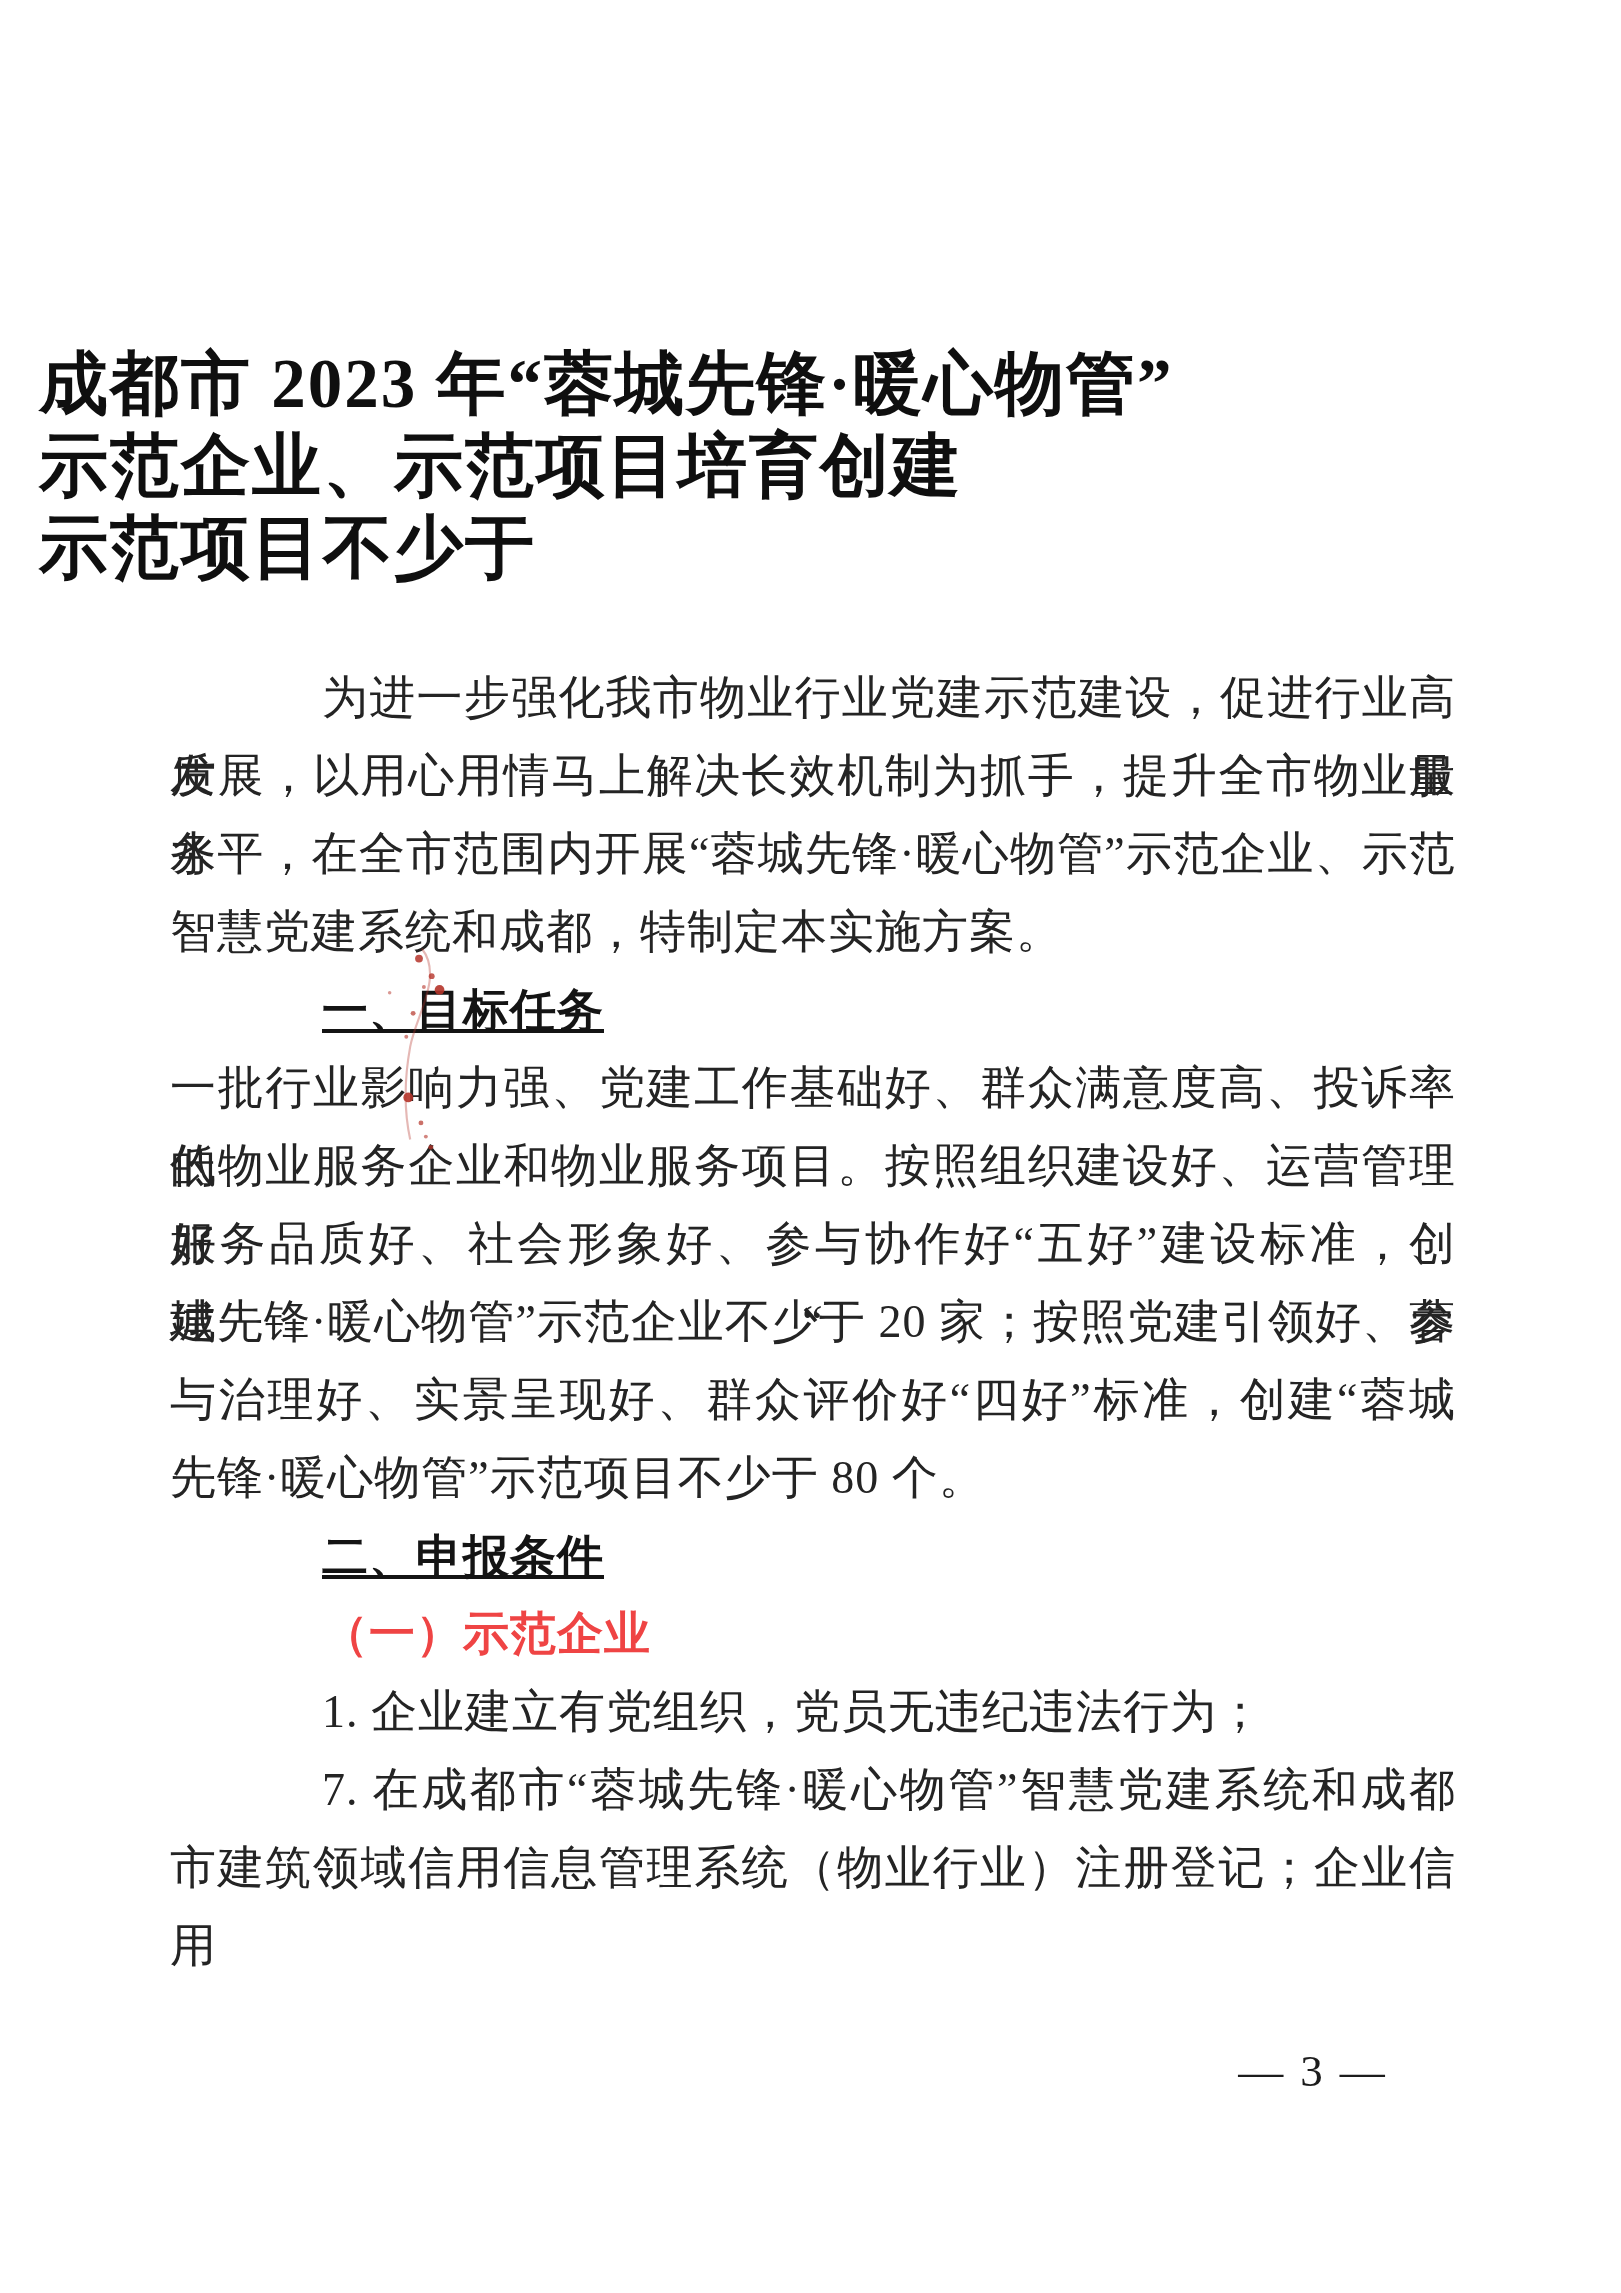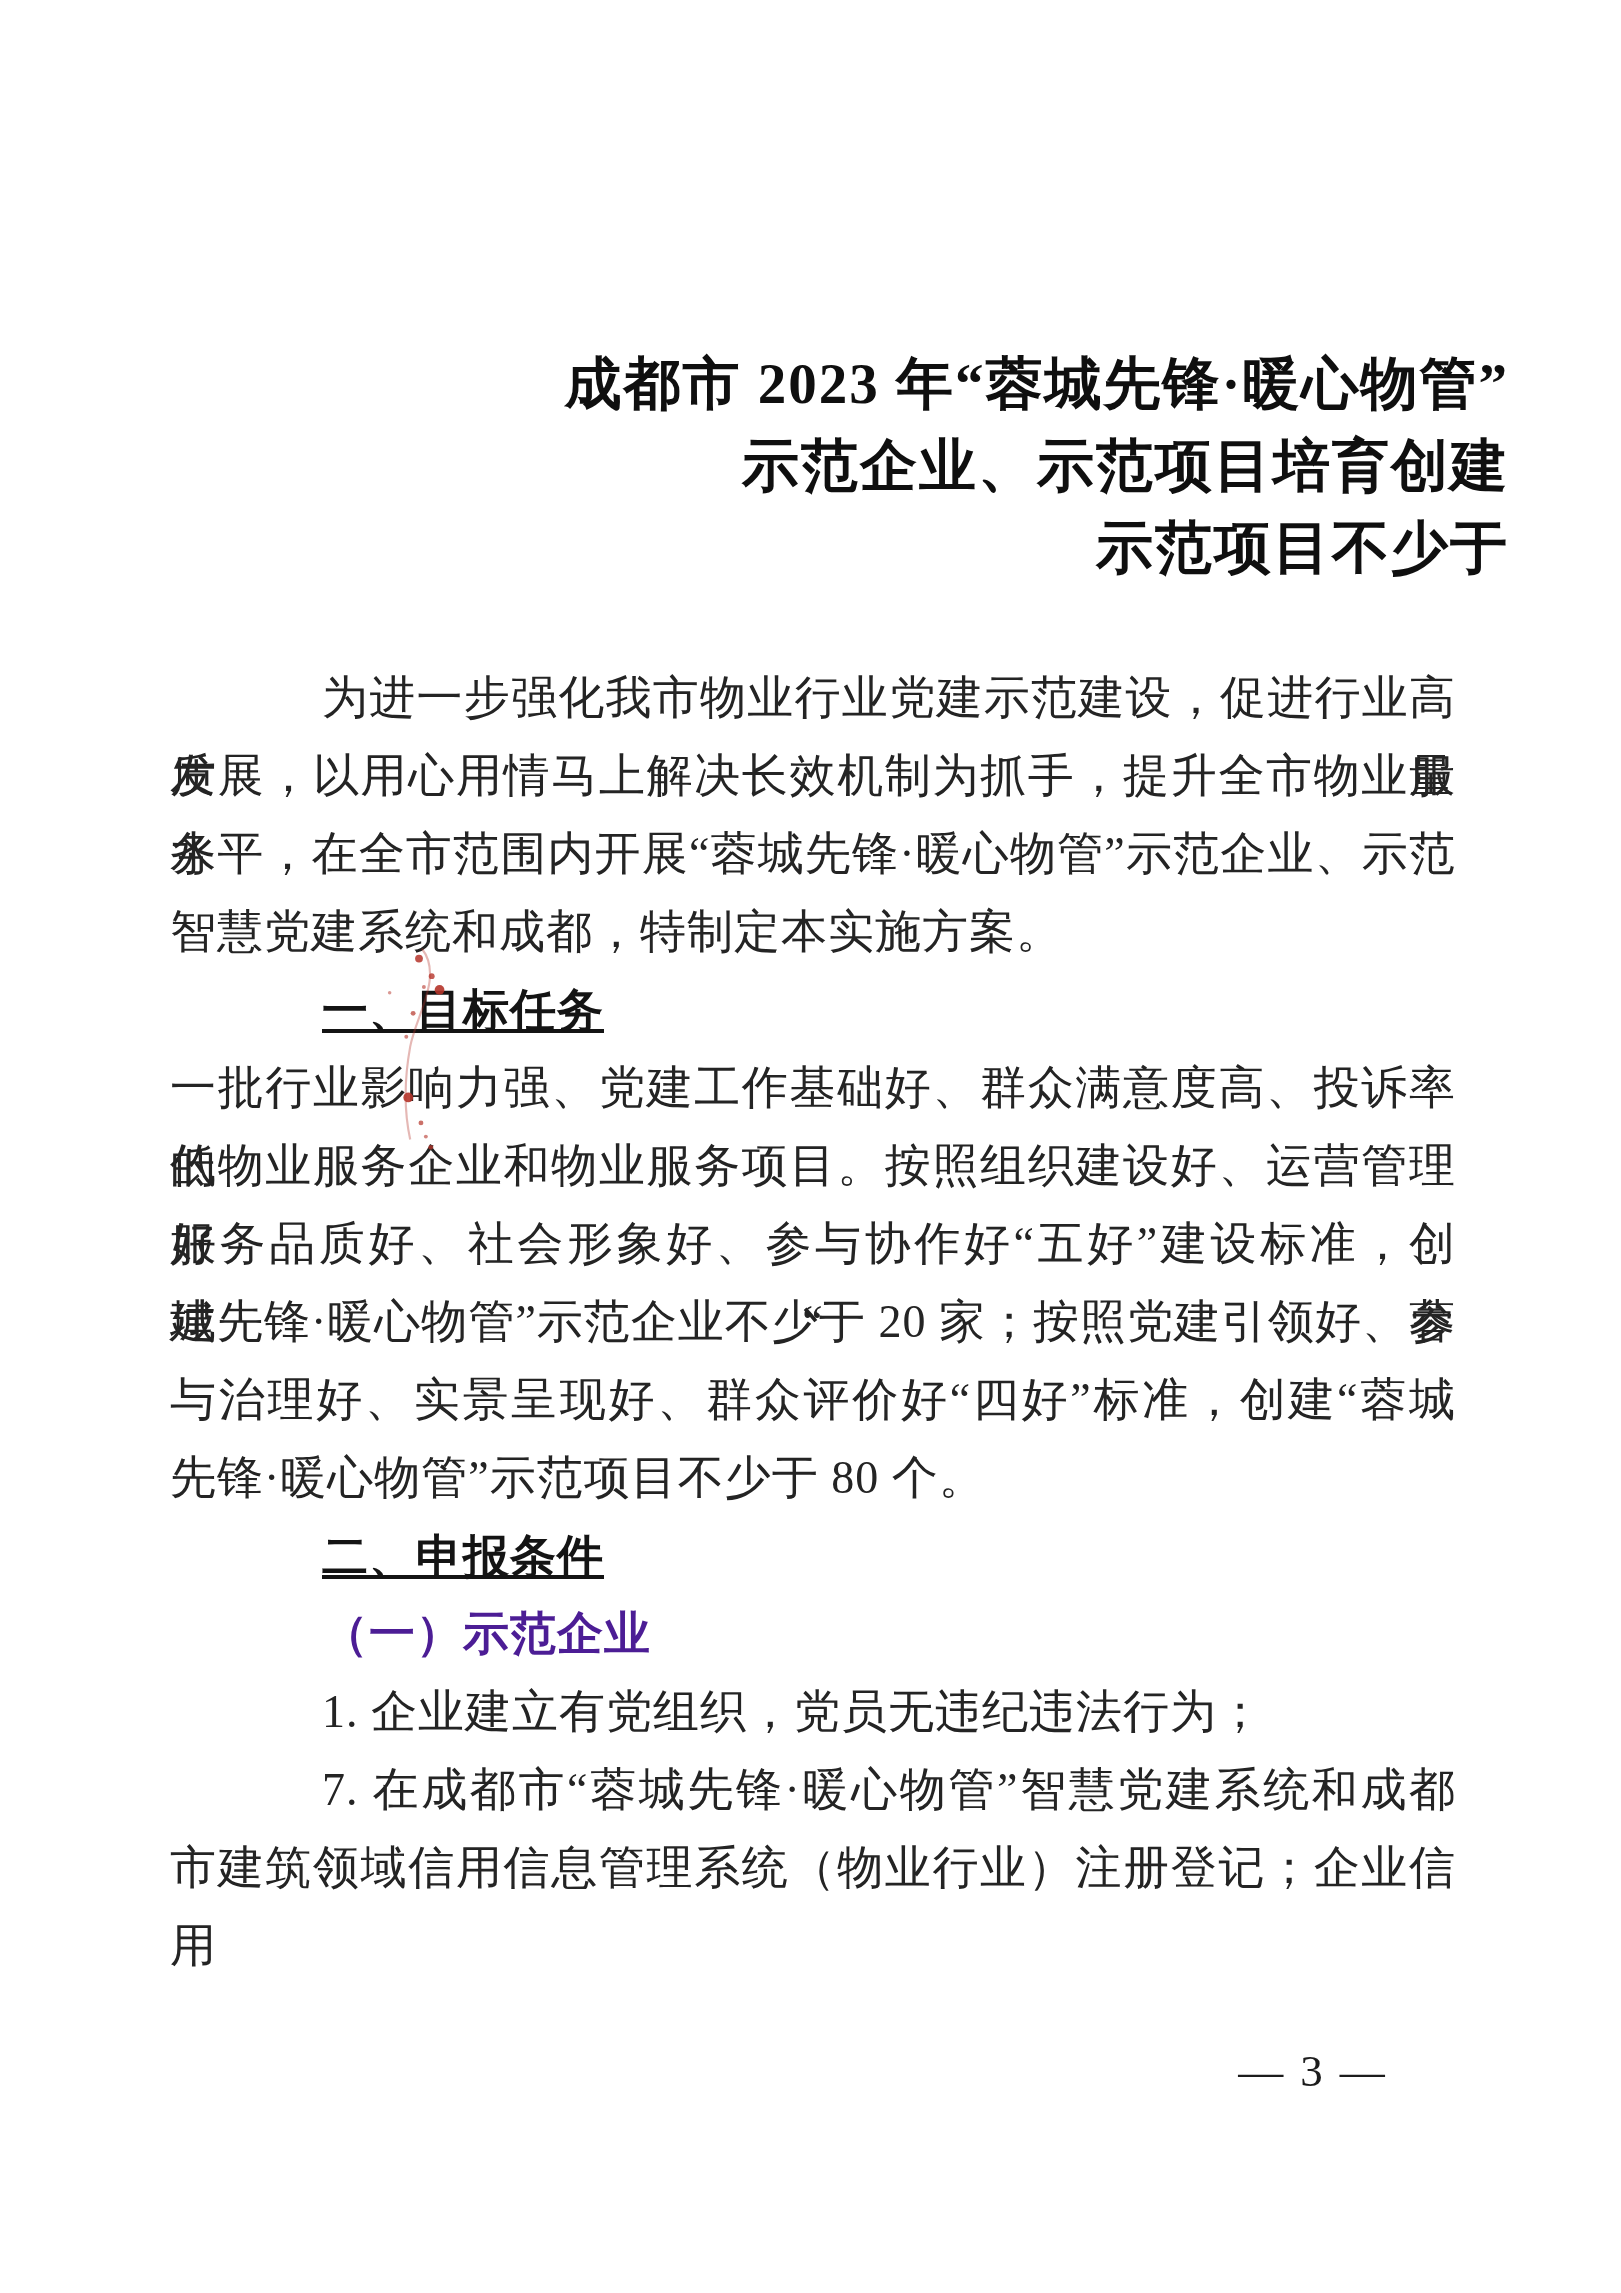--- a/index.html
+++ b/index.html
@@ -7,23 +7,23 @@
     position:relative;
     width:1621px; height:2294px;
     background:#ffffff;
     overflow:hidden;
     font-family:"Liberation Serif","DejaVu Serif",serif;
     color:#222222;
   }
   .title-block {
     position:absolute;
     top:343px; left:39px; width:1470px;
-    text-align:right;
+    text-align:left;
     font-weight:700;
-    font-size:57px;
+    font-size:69px;
     line-height:82px;
     letter-spacing:2px;
     color:#0f0f0f;
   }
   .body-block {
     position:absolute;
     top:659px; left:147px; width:1309px;
   }
   .line {
     height:78px;
@@ -40,21 +40,21 @@
   }
   .indent { text-indent:152px; }
   .heading {
     font-family:"Liberation Sans","DejaVu Sans",sans-serif;
     font-weight:700;
     color:#141414;
     text-decoration:underline;
   }
   .sub {
     font-weight:700;
-    color:#4c1d95;
+    color:#ef4444;
   }
   .ink {
     position:absolute;
     left:365px; top:939px;
     width:108px; height:225px;
     pointer-events:none;
   }
   .pageno {
     position:absolute;
     top:2047px; left:1215px;

